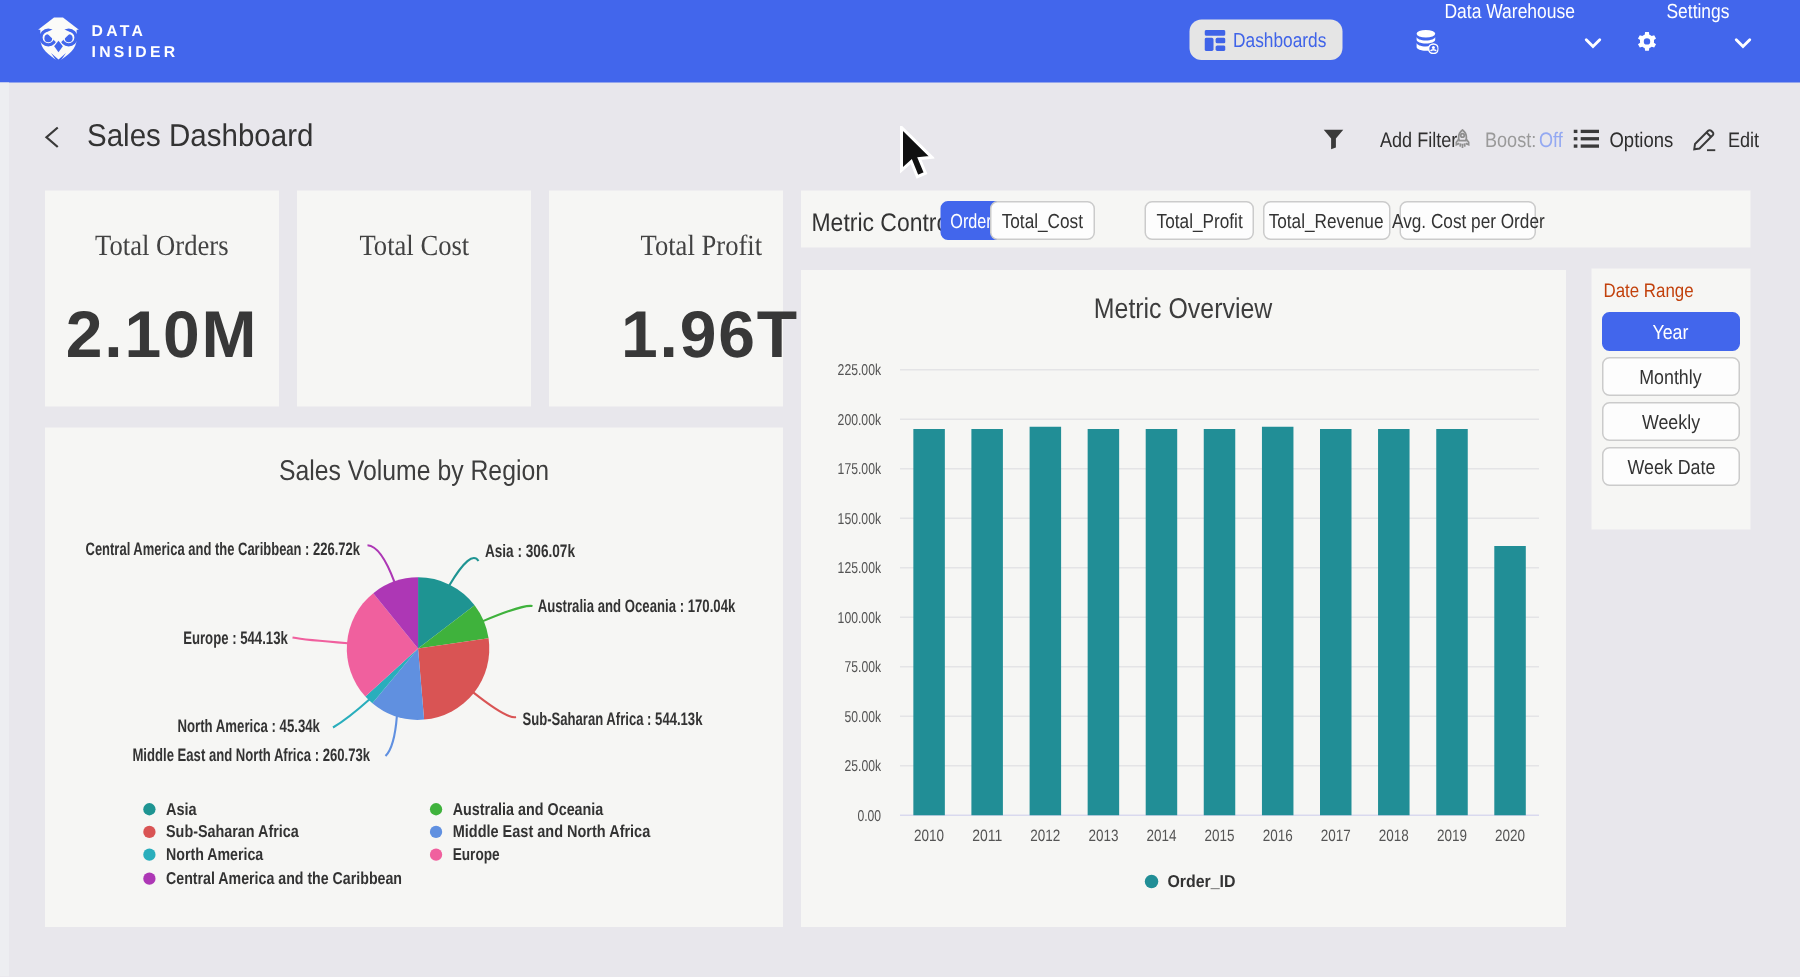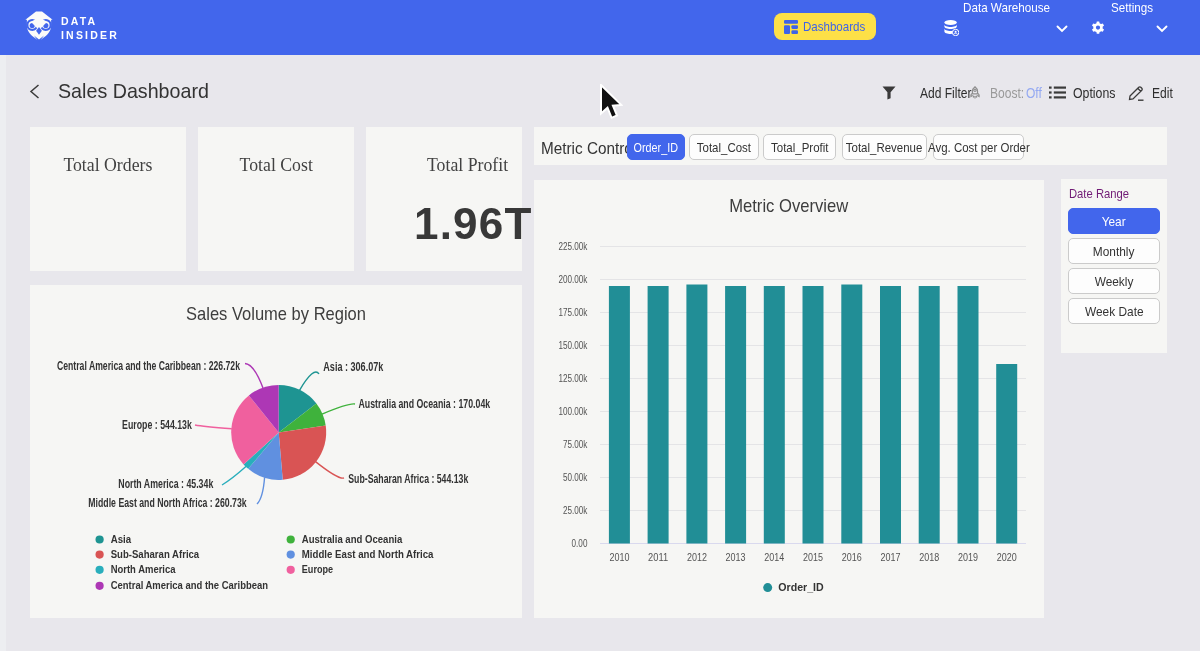--- a/index.html
+++ b/index.html
@@ -4,21 +4,21 @@
 <style>
 * { margin:0; padding:0; box-sizing:border-box; }
 html,body { width:1200px; height:651px; overflow:hidden; }
 body { font-family:"Liberation Sans",sans-serif; background:#e8e7ec; position:relative; }
 .abs { position:absolute; }
 .card { position:absolute; background:#f6f6f4; }
 .topbar { position:absolute; left:0; top:0; width:1200px; height:55px; background:#4266ec; }
 .tx { display:inline-block; white-space:pre; }
 .logo-txt { position:absolute; left:61px; top:15px; color:#fff; font-size:10.5px; font-weight:bold; letter-spacing:2.2px; line-height:13.5px; }
 .nav { position:absolute; top:0; height:52px; display:flex; align-items:flex-start; color:#fff; font-size:13.5px; font-weight:500; }
-.dash-pill { position:absolute; left:774px; top:13px; width:102px; height:27px; background:#fde047; border-radius:8px; color:#3f63e8; font-size:13.5px; font-weight:500;}
+.dash-pill { position:absolute; left:793px; top:13px; width:102px; height:27px; background:#e5e5e5; border-radius:8px; color:#3f63e8; font-size:13.5px; font-weight:500;}
 .hdr-title { position:absolute; left:58px; top:78.5px; font-size:21px; color:#333; }
 .hact { position:absolute; top:84.5px; font-size:14px; color:#2e2e2e; font-weight:500; display:flex; align-items:center; }
 .kpi { position:absolute; top:127px; width:156px; height:144px; background:#f6f6f4; text-align:center; }
 .kpi h3 { font-size:19.5px; color:#424242; font-weight:normal; margin-top:27px;font-family:Liberation Serif, serif; }
 .kpi .num { font-size:44px; color:#383838; font-weight:bold; margin-top:23px; letter-spacing:1.2px;}
 .btn { position:absolute; height:26px; border:1px solid #cbcbcb; border-radius:5px; background:#fdfdfd; color:#333; font-size:13.5px; display:flex; align-items:center; justify-content:center; }
 .btn.sel { background:#4266ec; border-color:#4266ec; color:#fff; }
 svg text { font-family:"Liberation Sans",sans-serif; }
 .plab { font-size:12px; font-weight:bold; fill:#333; }
 .llab { font-size:11.5px; font-weight:bold; fill:#333; }
@@ -118,20 +118,21 @@
 <div class="hact" style="left:1128px; gap:8px;justify-content:center;">
   <svg width="16" height="16" viewBox="0 0 16 16">
       <path d="M2 11 L10.8 2.2 A 1.4 1.4 0 0 1 12.8 2.2 L13.8 3.2 A 1.4 1.4 0 0 1 13.8 5.2 L5 14 L1.5 14.5 Z M9.7 3.3 L12.7 6.3" fill="none" stroke="#3a3a3a" stroke-width="1.3"></path>
       <path d="M10 15.2 L15.5 15.2" stroke="#3a3a3a" stroke-width="1.4"></path>
     </svg>
   <span class="tx" style="transform:scaleX(0.86);transform-origin:0 0;">Edit</span>
 </div>
 
 <div class="kpi" style="left:30px;">
     <h3><span class="tx" style="transform:scaleX(0.91);">Total Orders</span></h3>
+    <div class="num">2.10M</div>
   </div>
 <div class="kpi" style="left:198px;">
     <h3><span class="tx" style="transform:scaleX(0.91);">Total Cost</span></h3>
   </div>
 <div class="kpi" style="left:366px;padding-left:48px;">
     <h3><span class="tx" style="transform:scaleX(0.91);">Total Profit</span></h3>
     <div class="num">1.96T</div>
   </div>
 
 <div class="card" style="left:30px; top:285px; width:492px; height:333px;">
@@ -174,21 +175,21 @@
       <text x="80.69999999999999" y="304.4" class="llab" textLength="157.3" lengthAdjust="spacingAndGlyphs">Central America and the Caribbean</text>
   </svg>
 </div>
 
 <div class="card" style="left:534px; top:127px; width:633px; height:38px;">
   <div class="abs" style="left:7px; top:12px; font-size:17px; color:#333;"><span class="tx" style="transform:scaleX(0.9);transform-origin:0 0;">Metric Control</span></div>
 </div>
 <div class="btn sel" style="left:627px; top:134px; width:58px;">
     <span class="tx" style="transform:scaleX(0.8);">Order_ID</span>
   </div>
-<div class="btn" style="left:689px; top:134px; width:70px;">
+<div class="btn" style="left:660px; top:134px; width:70px;">
     <span class="tx" style="transform:scaleX(0.85);">Total_Cost</span>
   </div>
 <div class="btn" style="left:763px; top:134px; width:73px;">
     <span class="tx" style="transform:scaleX(0.85);">Total_Profit</span>
   </div>
 <div class="btn" style="left:842px; top:134px; width:85px;">
     <span class="tx" style="transform:scaleX(0.85);">Total_Revenue</span>
   </div>
 <div class="btn" style="left:933px; top:134px; width:91px;">
     <span class="tx" style="transform:scaleX(0.85);">Avg. Cost per Order</span>
@@ -238,21 +239,21 @@
 <text x="356.5" y="380.5" text-anchor="middle" class="ax2" textLength="20" lengthAdjust="spacingAndGlyphs">2017</text>
 <text x="395.2" y="380.5" text-anchor="middle" class="ax2" textLength="20" lengthAdjust="spacingAndGlyphs">2018</text>
 <text x="434.0" y="380.5" text-anchor="middle" class="ax2" textLength="20" lengthAdjust="spacingAndGlyphs">2019</text>
 <text x="472.7" y="380.5" text-anchor="middle" class="ax2" textLength="20" lengthAdjust="spacingAndGlyphs">2020</text>
     <circle cx="233.7" cy="407.6" r="4.5" fill="#218e96"></circle>
     <text x="244.3" y="411.2" class="llab" textLength="45.4" lengthAdjust="spacingAndGlyphs">Order_ID</text>
   </svg>
 </div>
 
 <div class="card" style="left:1061px; top:179px; width:106px; height:174px;">
-  <div class="abs" style="left:8px; top:7px; font-size:13px; color:#701a75;"><span class="tx" style="transform:scaleX(0.865);transform-origin:0 0;">Date Range</span></div>
+  <div class="abs" style="left:8px; top:7px; font-size:13px; color:#c2410c;"><span class="tx" style="transform:scaleX(0.865);transform-origin:0 0;">Date Range</span></div>
 </div>
 <div class="btn sel" style="left:1068px; top:208px; width:92px;">
     <span class="tx" style="transform:scaleX(0.88);">Year</span>
   </div>
 <div class="btn" style="left:1068px; top:238px; width:92px;">
     <span class="tx" style="transform:scaleX(0.88);">Monthly</span>
   </div>
 <div class="btn" style="left:1068px; top:268px; width:92px;">
     <span class="tx" style="transform:scaleX(0.88);">Weekly</span>
   </div>

